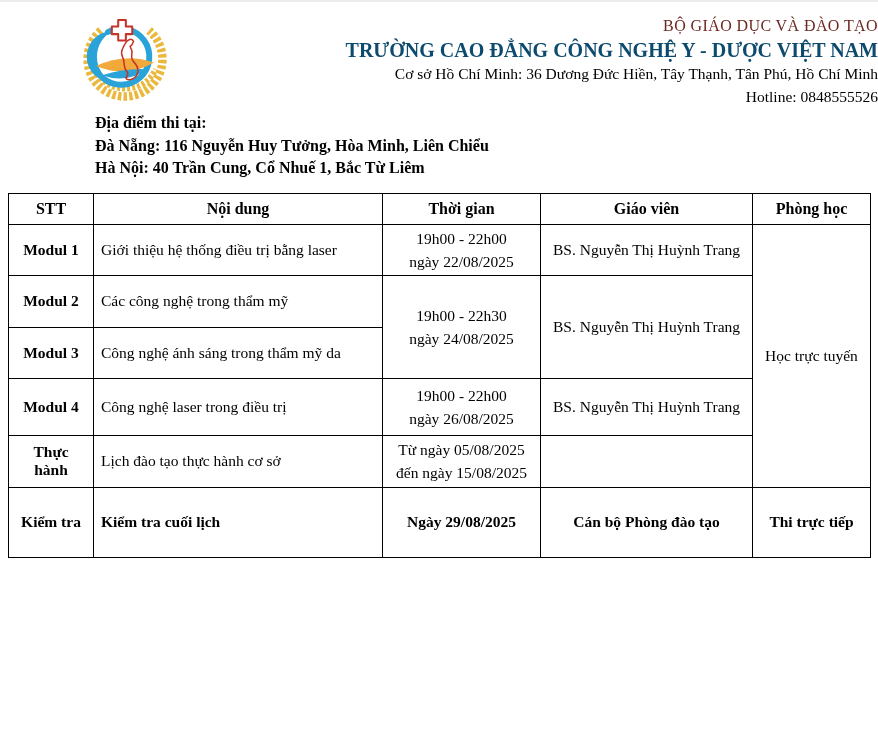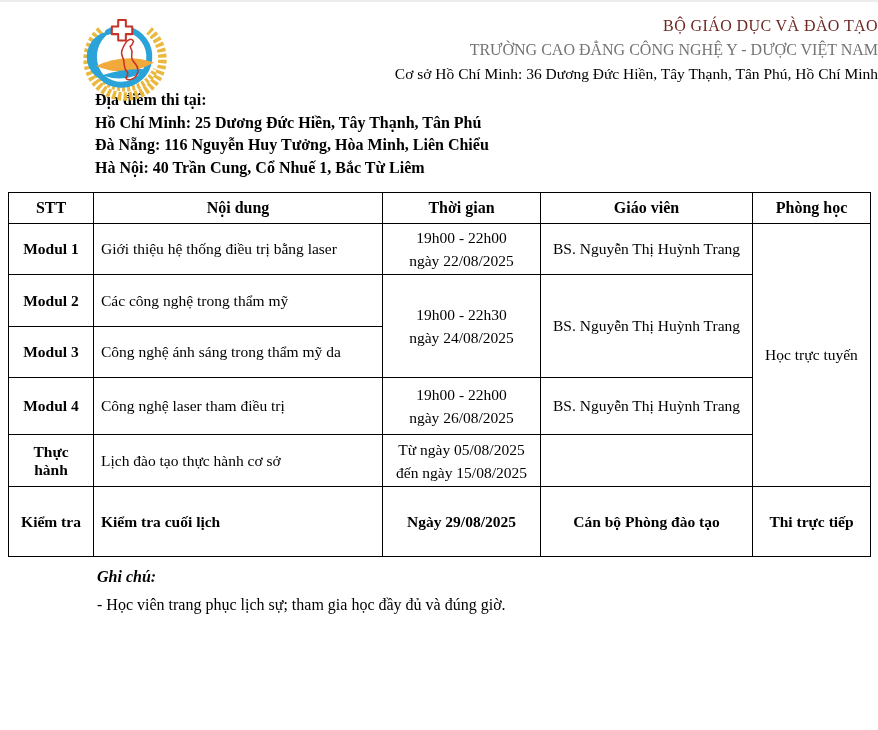--- a/index.html
+++ b/index.html
@@ -11,21 +11,21 @@
     box-sizing: border-box;
     border-top: 2px solid #ececec;
     overflow: hidden;
   }
   .page { position: relative; width: 878px; height: 728px; }
 
   
   .letterhead { position: relative; padding-top: 14px; text-align: right; }
   .logo { position: absolute; left: 74px; top: 13px; width: 102px; height: 102px; }
   .lh-ministry { font-size: 16px; line-height: 20px; color: #6e2620; letter-spacing: .4px; }
-  .lh-school   { font-size: 16px; line-height: 22px; font-weight: normal; color: #737373; margin-top: 3px; }
+  .lh-school   { font-size: 20px; line-height: 22px; font-weight: bold; color: #0c4a6e; margin-top: 3px; }
   .lh-campus   { font-size: 15.5px; line-height: 20px; margin-top: 3px; }
   .lh-hotline  { font-size: 15.5px; line-height: 20px; margin-top: 3px; }
 
   
   .title-block { text-align: center; margin-top: 14px; }
   .doc-title  { font-size: 20px; line-height: 24px; font-weight: bold; letter-spacing: .5px; }
   .class-line { font-size: 16.5px; line-height: 21px; font-weight: bold; margin-top: 3px; }
   .exam-line  { font-size: 16px; line-height: 20px; font-weight: bold; font-style: italic; margin-top: 3px; }
 
   
@@ -80,26 +80,26 @@
 
       <path d="M33,71 Q62,62 88,64 Q60,81 33,71 Z" fill="#2aa3d8"></path>
 
       <path d="M52,6 h9 v7.5 h7.5 v9 h-7.5 v7.5 h-9 v-7.5 h-7.5 v-9 h7.5 Z" fill="#ffffff" stroke="#c63327" stroke-width="2.4" stroke-linejoin="round"></path>
 
       <path d="M62,31 q6,-5 8,0 q-1,4 -4,6 q3,5 2,10 q-1,5 3,9 q5,5 4,11 q-1,7 -8,9 q-5,1 -6,-2 q3,-3 2,-6 q-4,-5 -4,-10 q0,-5 -2,-9 q-2,-5 0,-9 q2,-5 5,-9 Z" fill="none" stroke="#c63327" stroke-width="1.8" stroke-linejoin="round"></path>
     </svg>
     <div class="lh-ministry">BỘ GIÁO DỤC VÀ ĐÀO TẠO</div>
     <div class="lh-school">TRƯỜNG CAO ĐẲNG CÔNG NGHỆ Y - DƯỢC VIỆT NAM</div>
     <div class="lh-campus">Cơ sở Hồ Chí Minh: 36 Dương Đức Hiền, Tây Thạnh, Tân Phú, Hồ Chí Minh</div>
+    <div class="lh-hotline">Hotline: 0848555526</div>
   </div>
 
 
   <div class="locations">
     <div>Địa điểm thi tại:</div>
-    <div>Hồ Chí Minh: 25 Dương Đức Hiền, Tây Thạnh, Tân Phú</div>
     <div>Đà Nẵng: 116 Nguyễn Huy Tưởng, Hòa Minh, Liên Chiểu</div>
     <div>Hà Nội: 40 Trần Cung, Cổ Nhuế 1, Bắc Từ Liêm</div>
   </div>
 
   <table class="schedule">
     <colgroup>
       <col style="width:85px">
         <col style="width:289px">
         <col style="width:158px">
         <col style="width:212px">
@@ -127,21 +127,21 @@
         <td rowspan="2" class="pre">19h00 - 22h30
 ngày 24/08/2025</td>
         <td rowspan="2">BS. Nguyễn Thị Huỳnh Trang</td>
       </tr>
       <tr class="h-r3">
         <td class="c-stt">Modul 3</td>
         <td class="c-content">Công nghệ ánh sáng trong thẩm mỹ da</td>
       </tr>
       <tr class="h-r4">
         <td class="c-stt">Modul 4</td>
-        <td class="c-content">Công nghệ laser tham điều trị</td>
+        <td class="c-content">Công nghệ laser trong điều trị</td>
         <td class="pre">19h00 - 22h00
 ngày 26/08/2025</td>
         <td>BS. Nguyễn Thị Huỳnh Trang</td>
       </tr>
       <tr class="h-r5">
         <td class="c-stt">Thực hành</td>
         <td class="c-content">Lịch đào tạo thực hành cơ sở</td>
         <td class="pre">Từ ngày 05/08/2025
 đến ngày 15/08/2025</td>
         <td></td>
@@ -149,18 +149,14 @@
       <tr class="h-r6 bold-row">
         <td class="c-stt">Kiểm tra</td>
         <td class="c-content">Kiểm tra cuối lịch</td>
         <td>Ngày 29/08/2025</td>
         <td>Cán bộ Phòng đào tạo</td>
         <td>Thi trực tiếp</td>
       </tr>
     </tbody>
   </table>
 
-  <div class="notes">
-    <div class="notes-heading">Ghi chú:</div>
-    <div class="note-item">- Học viên trang phục lịch sự; tham gia học đầy đủ và đúng giờ.</div>
-  </div>
 
 </div>
 
 </body></html>

